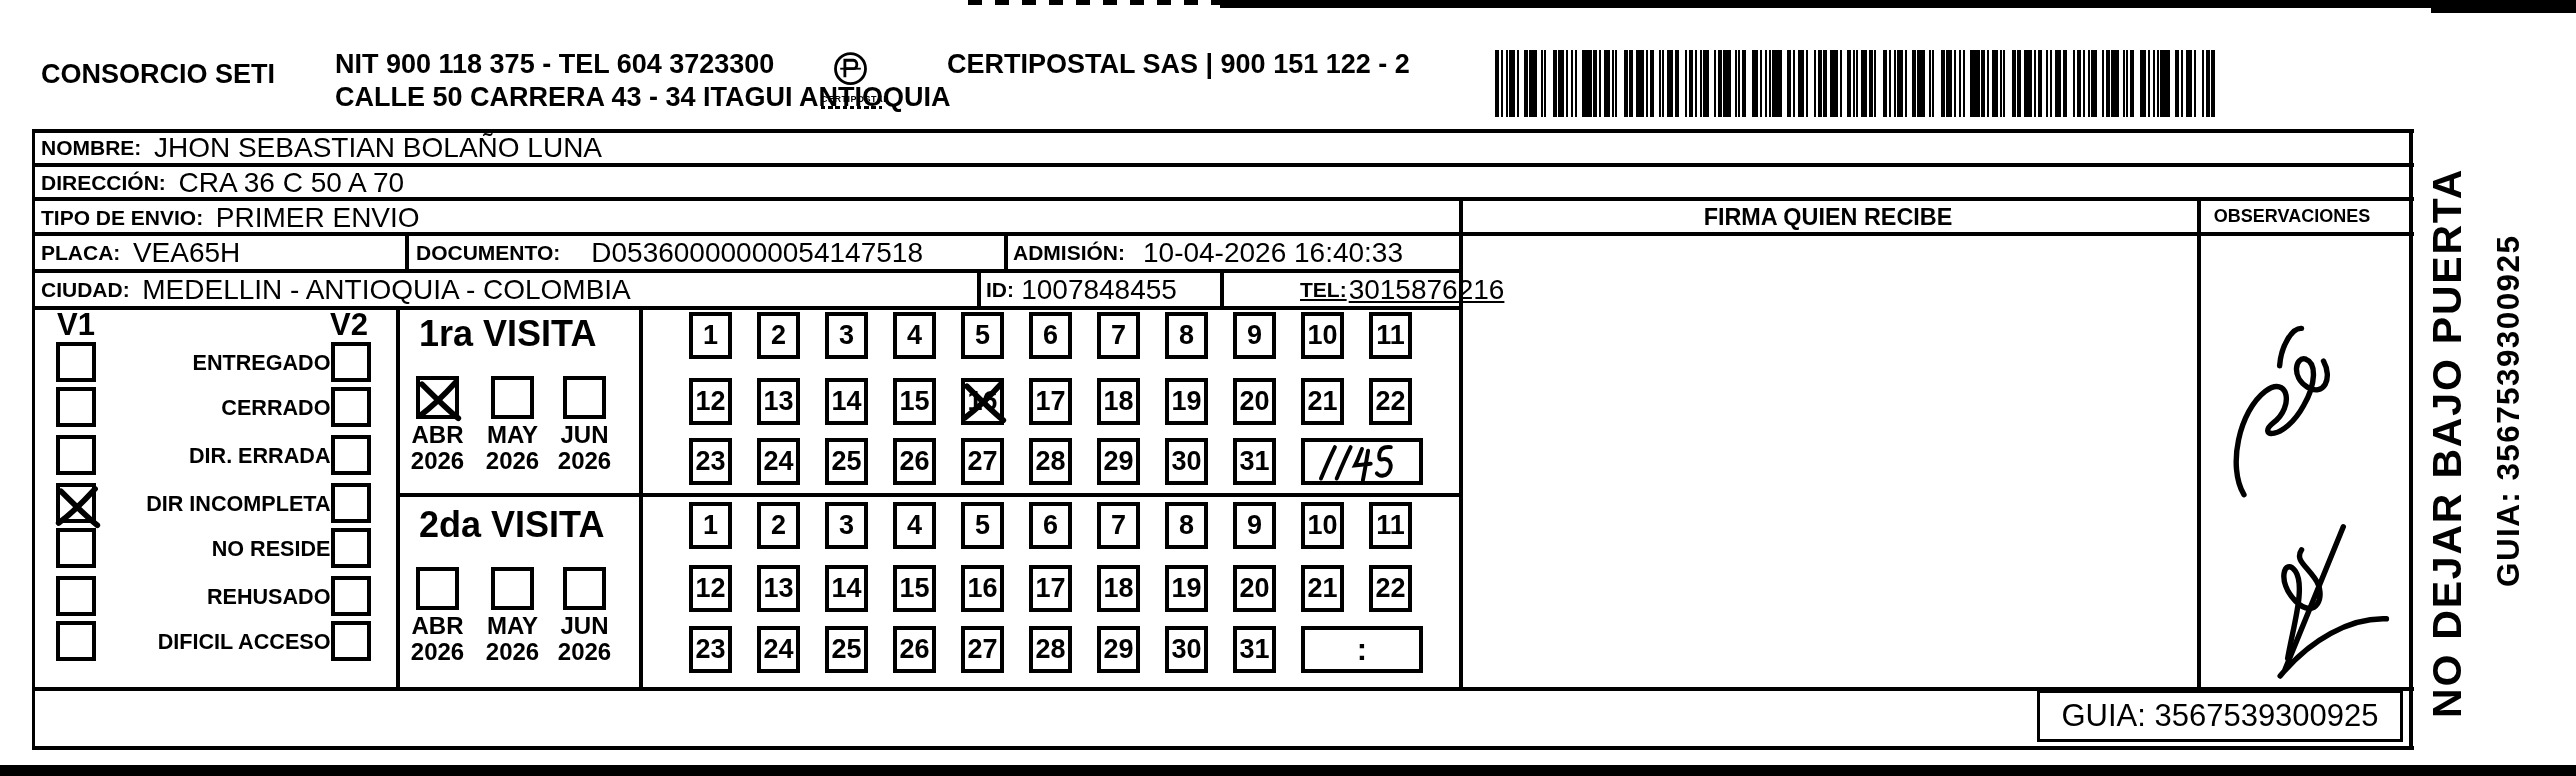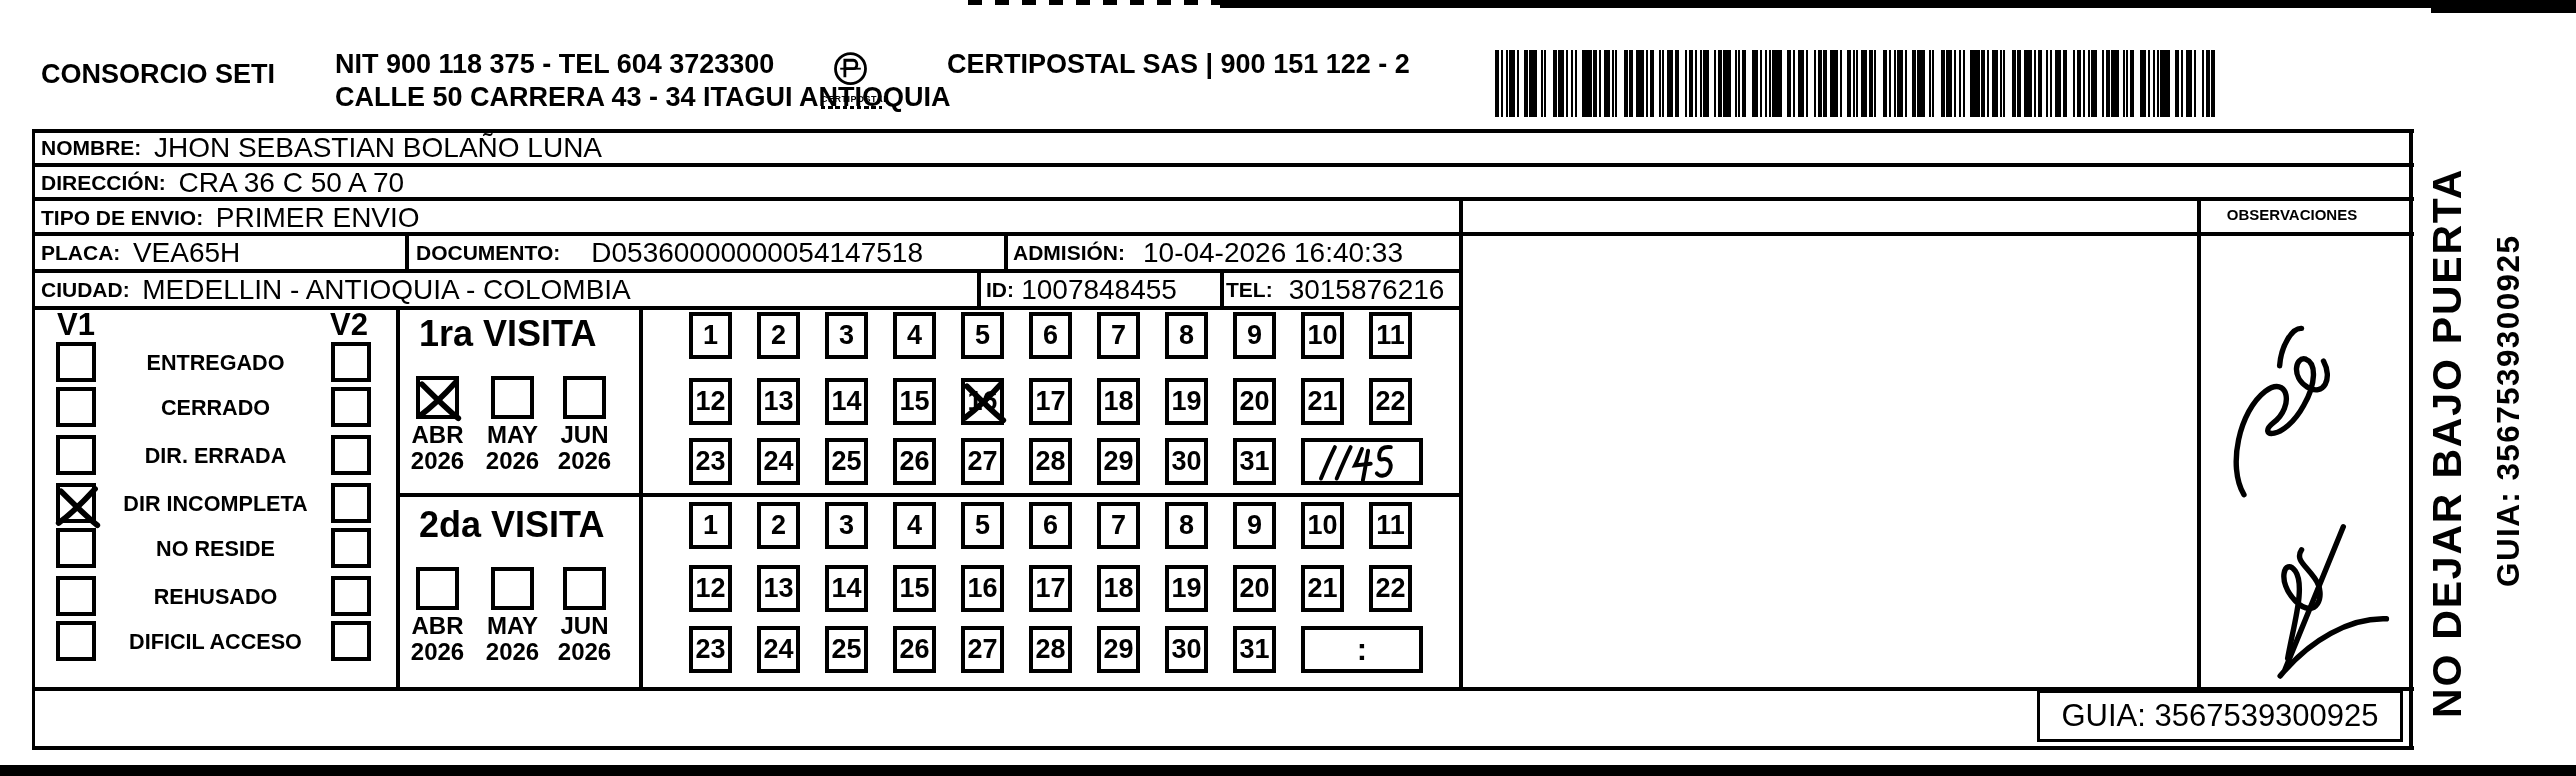--- a/index.html
+++ b/index.html
@@ -7,21 +7,21 @@
         font-family:"Liberation Sans","DejaVu Sans",sans-serif;color:#000;}
   .t{position:absolute;white-space:nowrap;}
   .b{font-weight:700;}
   .hl{position:absolute;background:#000;height:3.6px;}
   .vl{position:absolute;background:#000;width:3.6px;}
   .rowline{position:absolute;display:flex;align-items:center;gap:12.6px;white-space:nowrap;}
   .lbl{font-weight:700;font-size:21px;}
   .val{font-size:28px;}
   .cb{position:absolute;width:40px;height:40px;border:4.5px solid #000;box-sizing:border-box;background:#fff;}
   .mcb{position:absolute;width:43px;height:43px;border:4.5px solid #000;box-sizing:border-box;background:#fff;}
-  .stlabel{position:absolute;left:69px;width:230px;text-align:center;font-weight:700;font-size:21.6px;}
+  .stlabel{position:absolute;left:69px;width:230px;text-align:right;font-weight:700;font-size:21.6px;}
   .mlabel{position:absolute;width:65px;text-align:center;font-weight:700;font-size:24px;line-height:24px;}
   .dayrow{position:absolute;display:flex;gap:25px;}
   .daybox{position:relative;width:43px;height:47px;border:4.5px solid #000;box-sizing:border-box;
           display:flex;align-items:center;justify-content:center;font-weight:700;font-size:27px;background:#fff;flex:none;}
   .daybox.wide{width:122px;}
   .xsvg{position:absolute;left:-6.3px;top:-7.2px;width:50px;height:52px;overflow:visible;pointer-events:none;}
   .xsvg path{stroke:#000;stroke-width:5;fill:none;stroke-linecap:round;}
   .handsvg{width:110px;height:38px;overflow:visible;}
   .handsvg path{stroke:#000;stroke-width:4.5;fill:none;stroke-linecap:round;}
   .sigsvg path{stroke:#000;stroke-width:6;fill:none;stroke-linecap:round;}
@@ -218,26 +218,27 @@
     <span class="val">10-04-2026 16:40:33</span>
   </div>
   <div class="rowline" style="left:41px;top:274px;">
     <span class="lbl">CIUDAD:</span>
     <span class="val">MEDELLIN - ANTIOQUIA - COLOMBIA</span>
   </div>
   <div class="rowline" style="left:986px;top:274px;gap:7.2px;">
     <span class="lbl">ID:</span>
     <span class="val">1007848455</span>
   </div>
-  <div class="rowline" style="left:1226px;top:274px;gap:16px;">
+  <div class="rowline" style="left:1300px;top:274px;gap:2px;text-decoration:underline;">
     <span class="lbl">TEL:</span>
     <span class="val">3015876216</span>
   </div>
 
-  <div class="t b" style="left:2197px;top:206px;width:190px;text-align:center;font-size:15px;">OBSERVACIONES</div>
+  <div class="t b" style="left:1459px;top:204px;width:738px;text-align:center;font-size:23.4px;">FIRMA QUIEN RECIBE</div>
+  <div class="t b" style="left:2197px;top:206px;width:190px;text-align:center;font-size:18px;">OBSERVACIONES</div>
 
   <div class="t" style="left:1462px;top:236px;width:731px;height:447px;"></div>
 
   <div class="t" style="left:2206px;top:266px;width:198px;height:414px;">
     <svg class="sigsvg" width="198" height="414" viewBox="0 0 220 460" style="overflow:visible;">
       <g transform="rotate(-18 110 230)">
         <path d="M38,232 C30,196 62,142 96,130 C126,120 122,156 94,166 C70,175 98,190 132,158 C152,140 160,118 150,110 C140,103 128,124 142,140 C156,156 172,140 168,118"></path>
         <path d="M120,108 C128,88 146,72 156,76"></path>
         <path d="M28,420 C46,386 72,350 66,330 C60,312 42,334 56,362 C70,390 92,368 84,344 C78,326 70,318 80,310"></path>
         <path d="M14,436 C58,408 108,398 146,412"></path>

